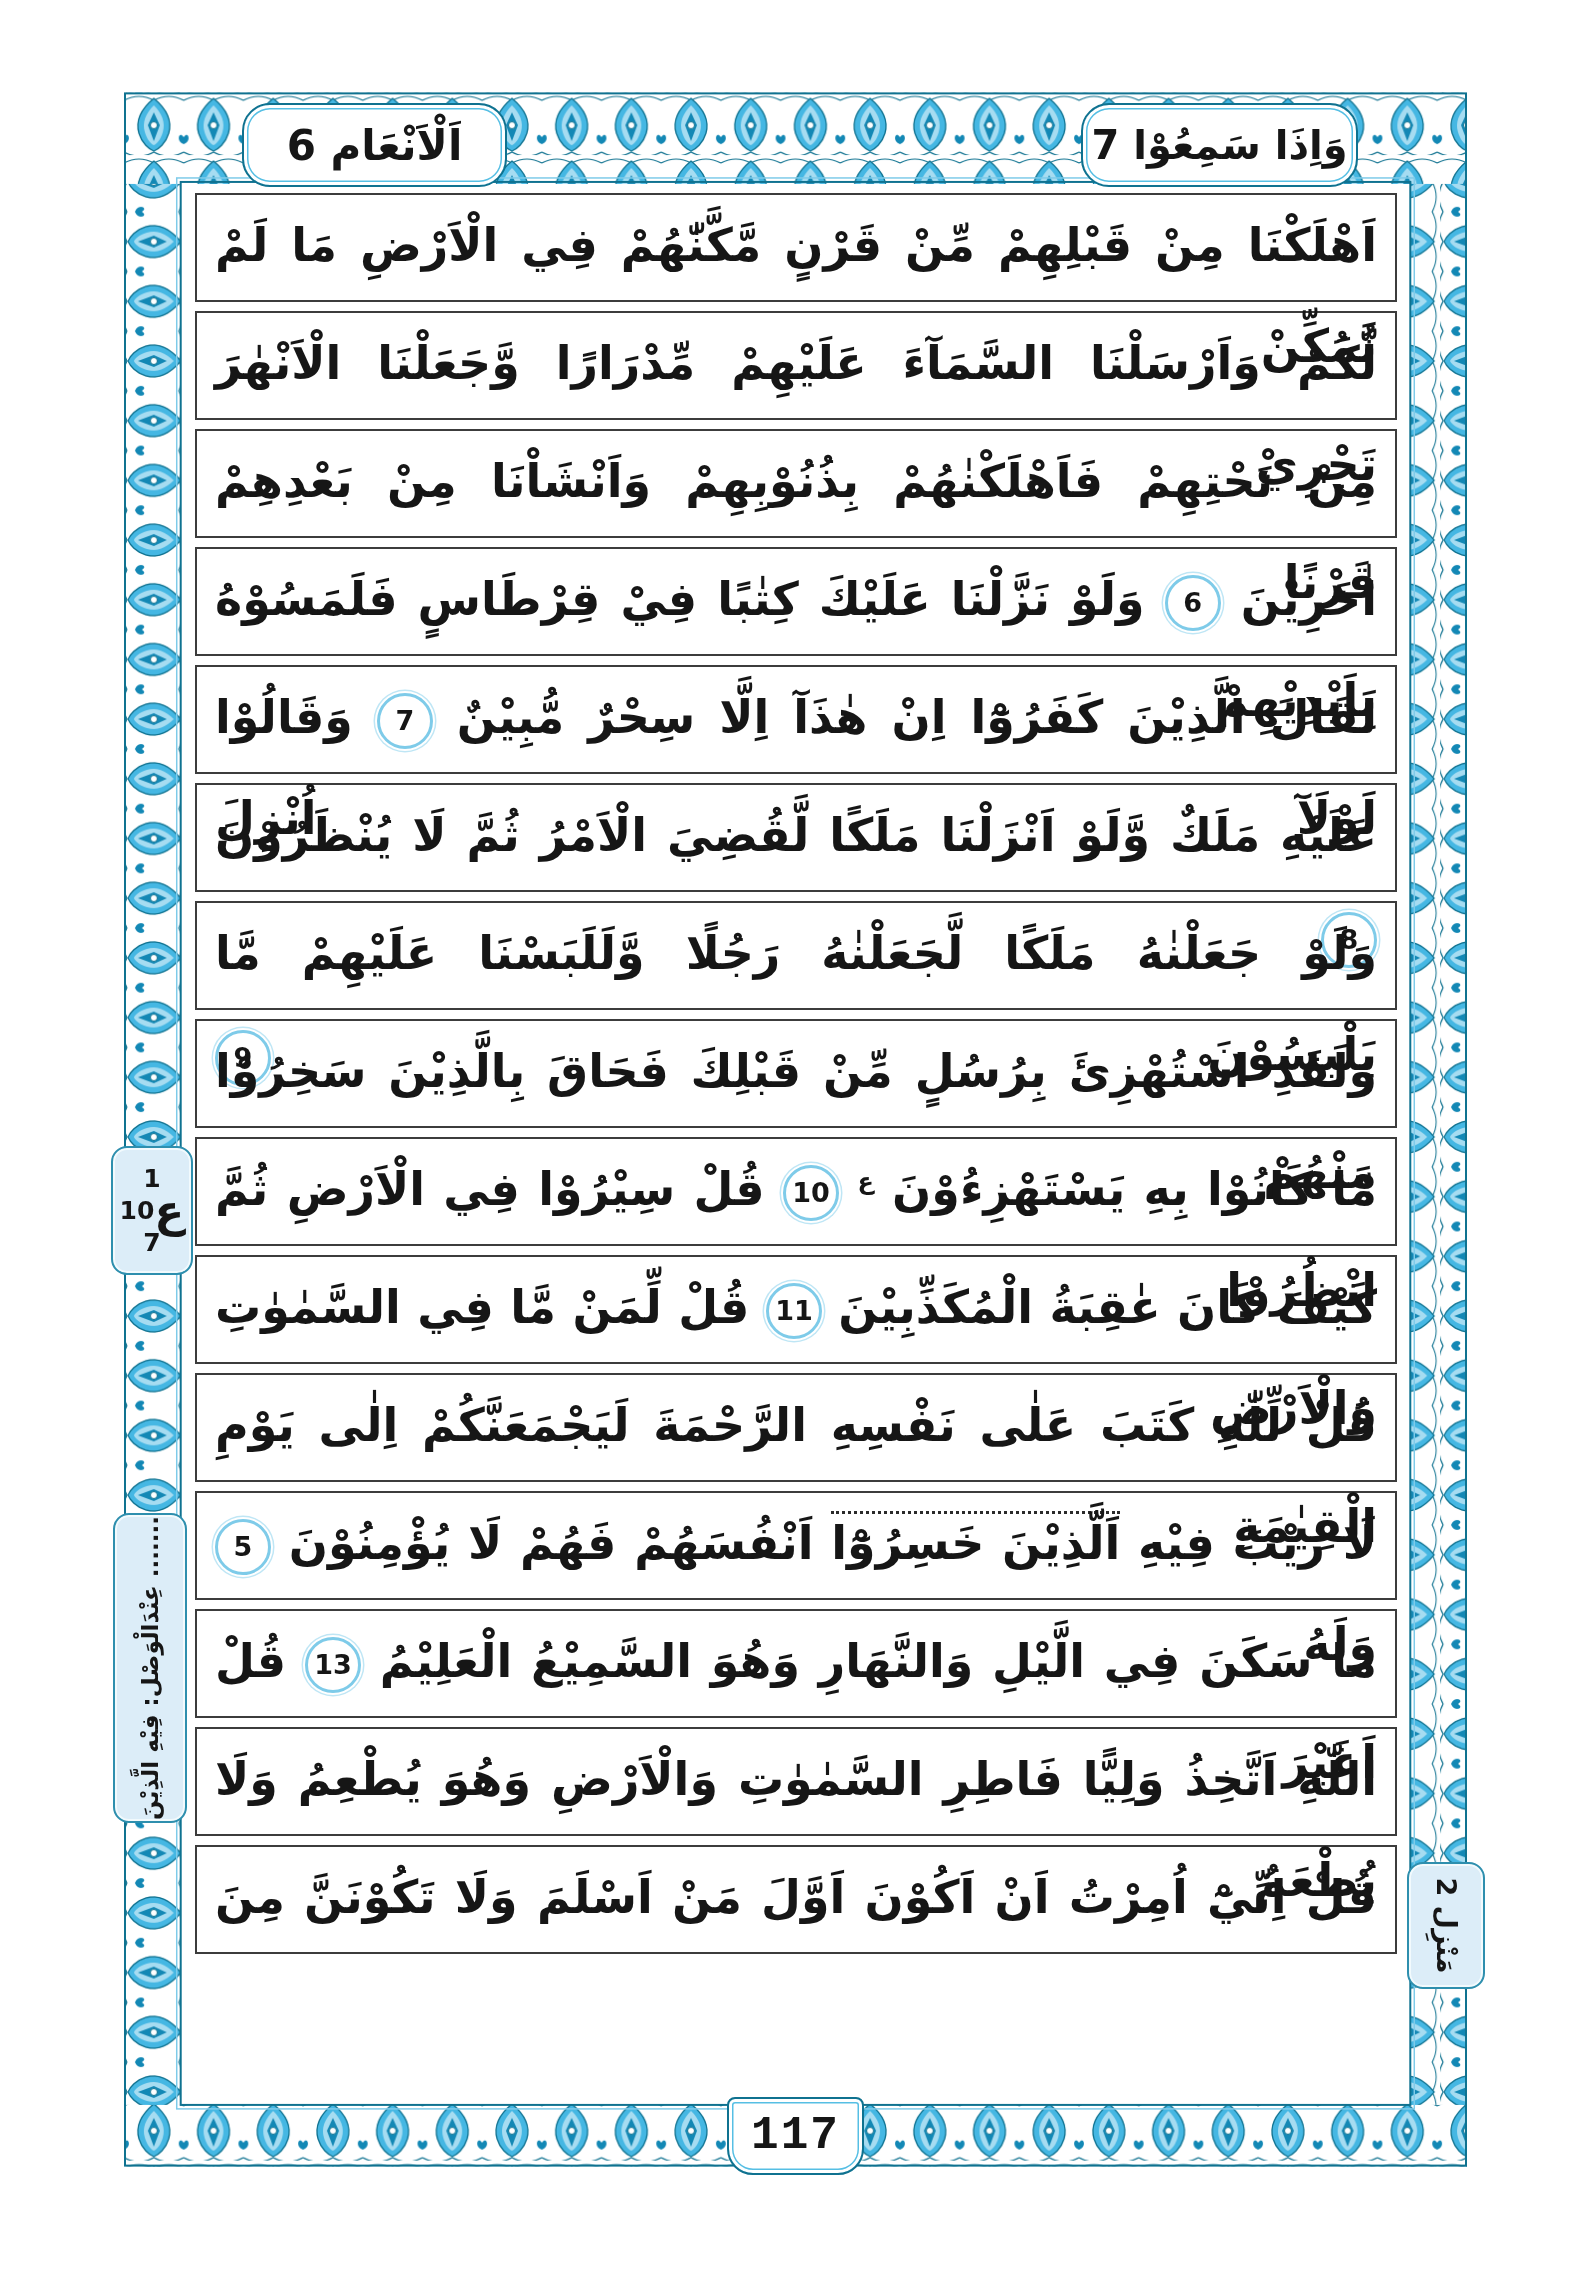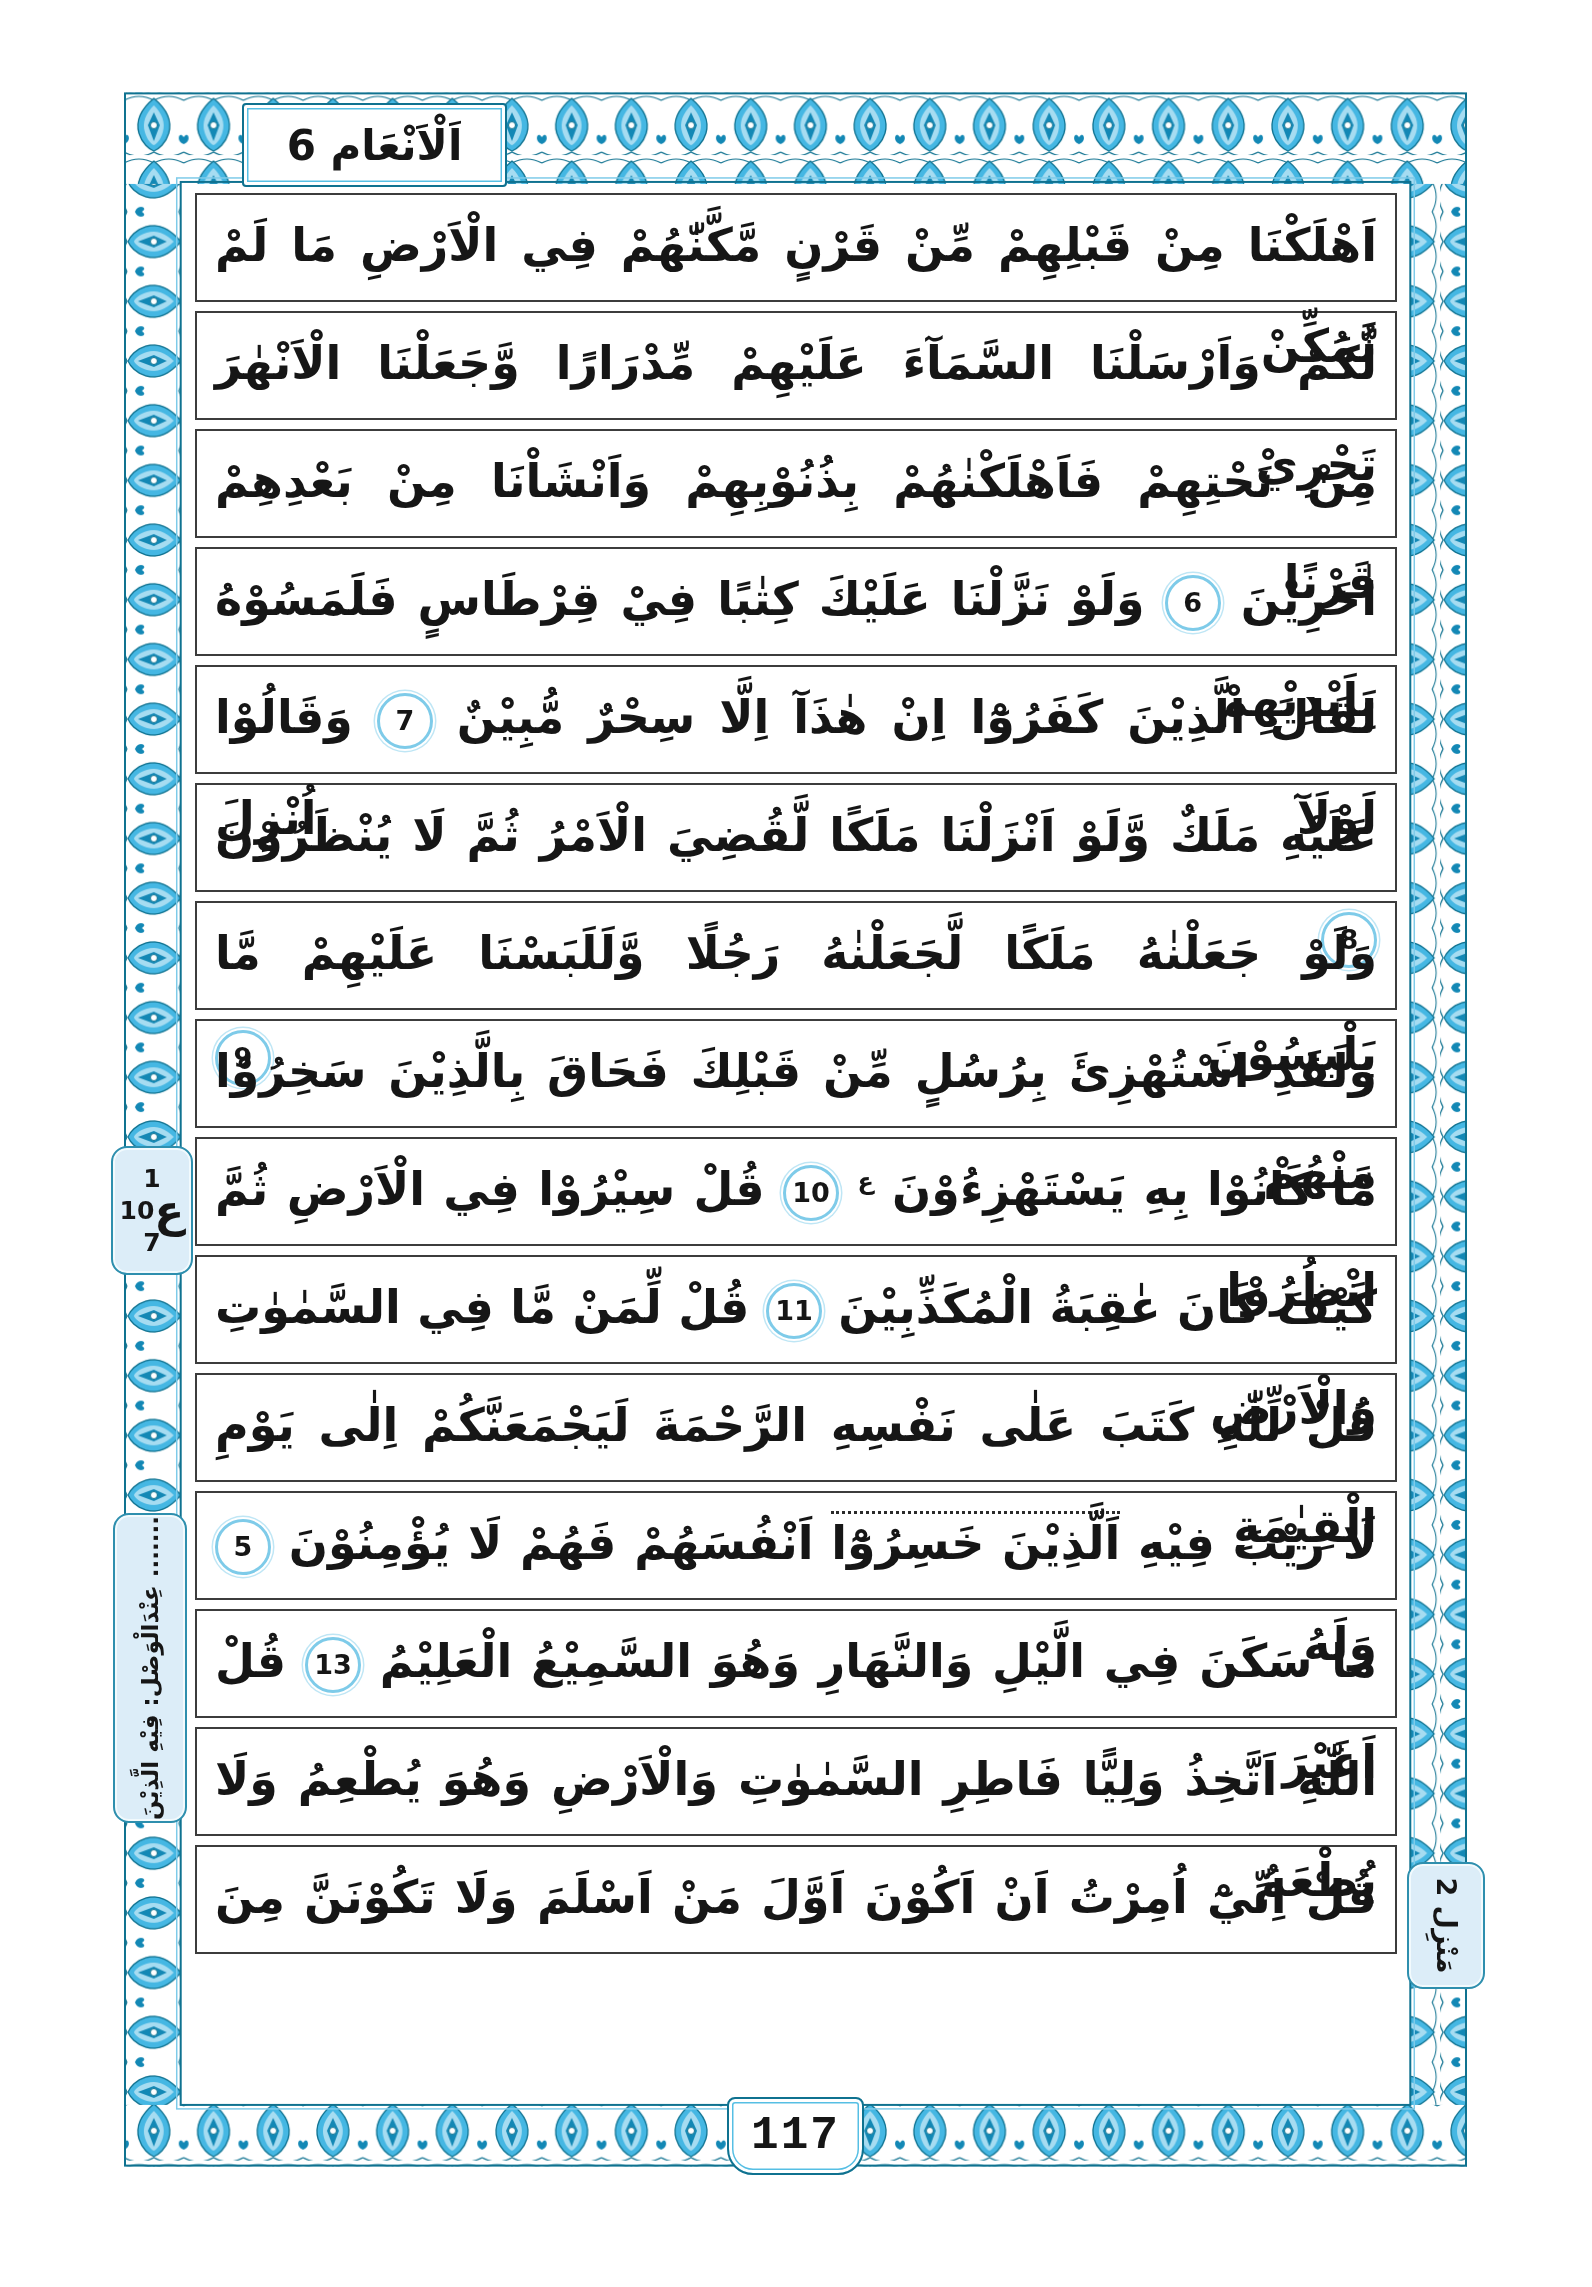--- a/index.html
+++ b/index.html
@@ -1,21 +1,21 @@
 <!DOCTYPE html>
 <html lang="ar"><head>
 <meta charset="utf-8">
 <style>
   html,body{margin:0;padding:0;background:#ffffff;}
   .page{position:relative;width:1592px;height:2288px;background:#ffffff;overflow:hidden;
         font-family:"DejaVu Sans", sans-serif;color:#161616;}
   svg.frame{position:absolute;left:124px;top:92px;}
 
   
-  .band-box{position:absolute;background:#ffffff;border:2px solid #0f7290;border-radius:4px;
+  .band-box{position:absolute;background:#ffffff;border:2px solid #0f7290;border-radius:28px;
             box-shadow:inset 0 0 0 3px #ffffff, inset 0 0 0 4.5px #56bfe4;
             display:flex;align-items:center;justify-content:center;
             font-weight:bold;direction:rtl;}
   .hdr-left{left:242px;top:103px;width:261px;height:80px;font-size:42px;}
   .hdr-right{left:1081px;top:103px;width:273px;height:80px;font-size:40px;}
   .pageno{left:727px;top:2097px;width:133px;height:74px;font-size:46px;
           border-radius:8px 8px 26px 26px;direction:ltr;letter-spacing:2px;font-family:Liberation Mono, monospace;}
 
   
   .marker-box{position:absolute;background:#dcedf8;border:2px solid #2e8fae;border-radius:16px;
@@ -86,20 +86,23 @@
     <rect x="0" y="2023" width="1350" height="62" fill="url(#orn)"></rect>
 
     <rect x="1" y="1" width="1348" height="2083" fill="none" stroke="#0f7290" stroke-width="2"></rect>
     <rect x="53" y="86" width="1244" height="1941" fill="none" stroke="#7ecbe9" stroke-width="1.5"></rect>
     <rect x="57" y="90" width="1236" height="1933" fill="none" stroke="#0f7290" stroke-width="2"></rect>
   </svg>
 
   <div class="band-box hdr-left">
     <span>اَلْاَنْعَام 6</span>
   </div>
+  <div class="band-box hdr-right">
+    <span>وَاِذَا سَمِعُوْا 7</span>
+  </div>
 
   <div class="band-box pageno">
     <span>117</span>
   </div>
 
   <div class="marker-box ruku-box">
     <span class="num">1</span>
     <span class="mid">
       <span class="ain">ع</span>
       <span class="num">10</span>

